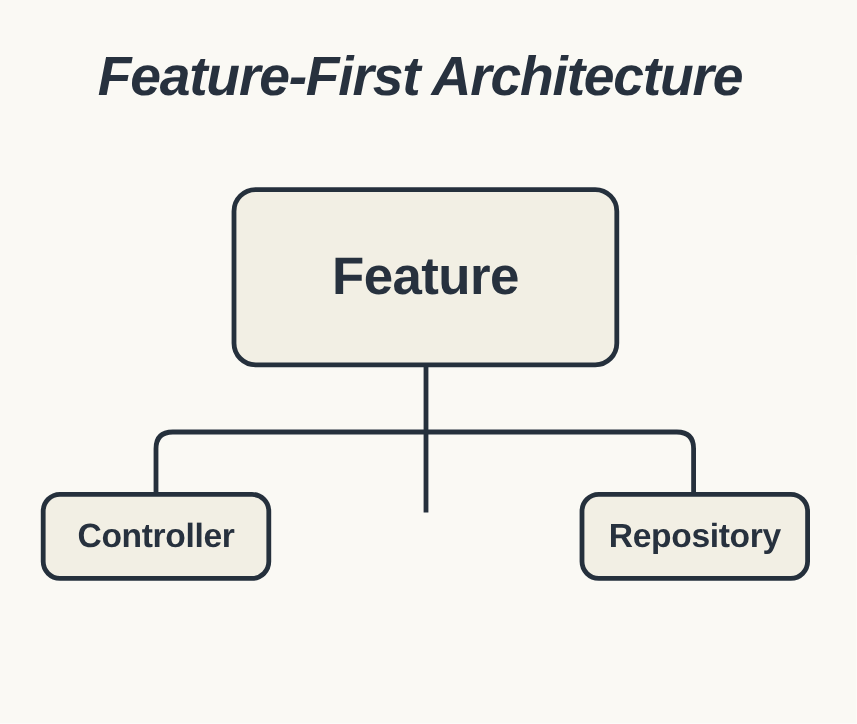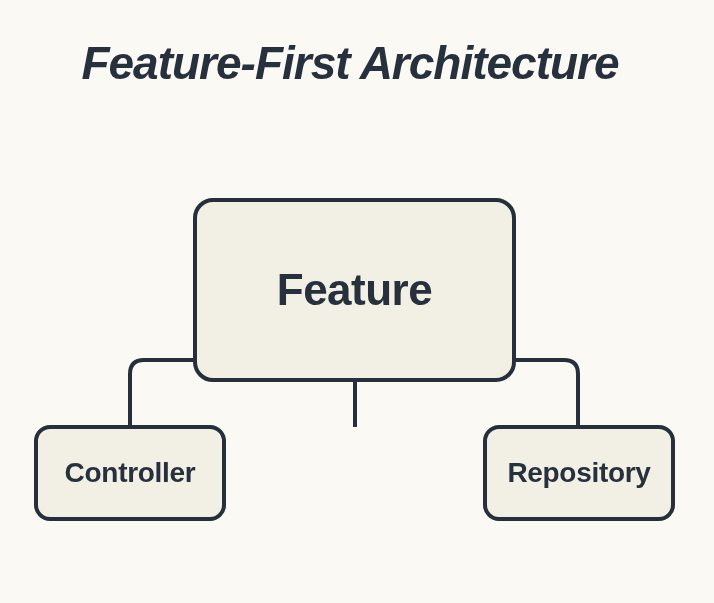--- a/index.html
+++ b/index.html
@@ -54,29 +54,28 @@
     justify-content: center;
     background: var(--node-fill);
     border: 4px solid var(--stroke);
     color: var(--text);
     font-weight: 700;
   }
   .node-root {
     left: 193px;
     top: 156px;
     width: 323px;
-    height: 184px;
+    height: 150px;
     border-radius: 20px;
     font-size: 44px;
     letter-spacing: -0.5px;
-    margin-top: 42px;
   }
   .node-child {
-    top: 425px;
-    height: 96px;
+    top: 410px;
+    height: 74px;
     border-radius: 16px;
     font-size: 28px;
     letter-spacing: -0.3px;
   }
   .node-controller { left: 34px;  width: 192px; }
   .node-service    { left: 258px; width: 194px; }
   .node-repository { left: 483px; width: 192px; }
 </style>
 </head>
 <body>

